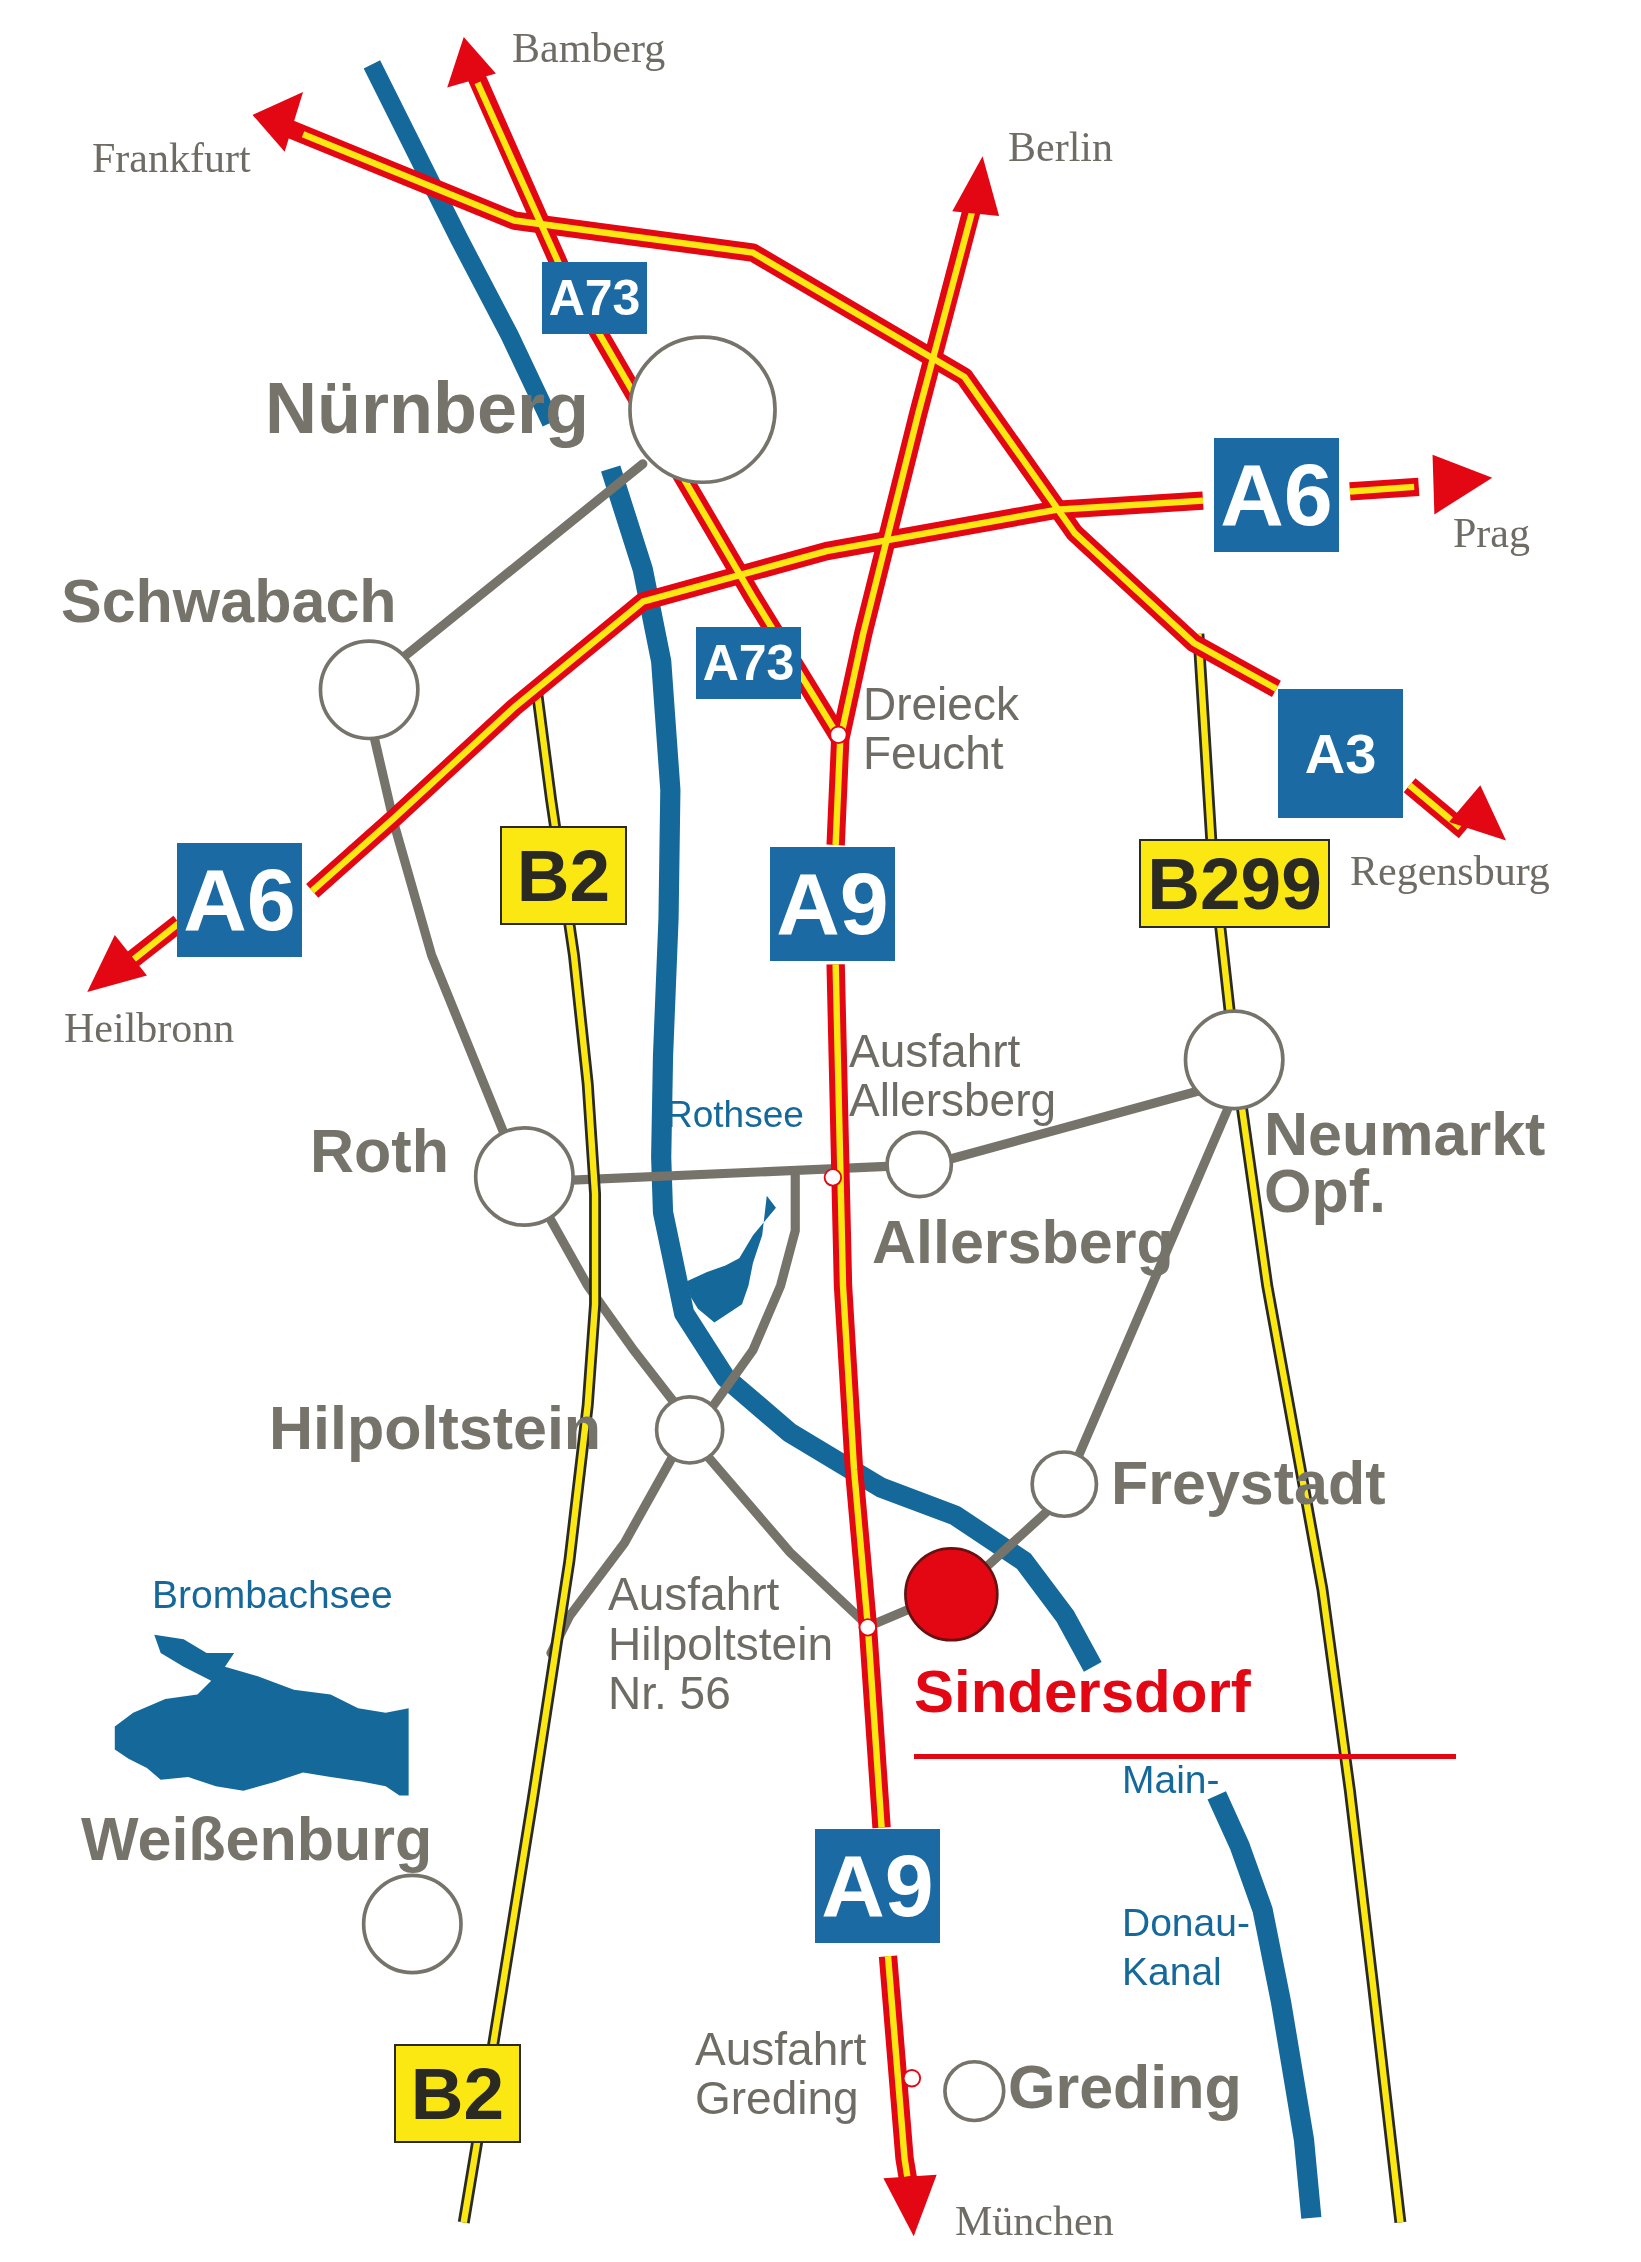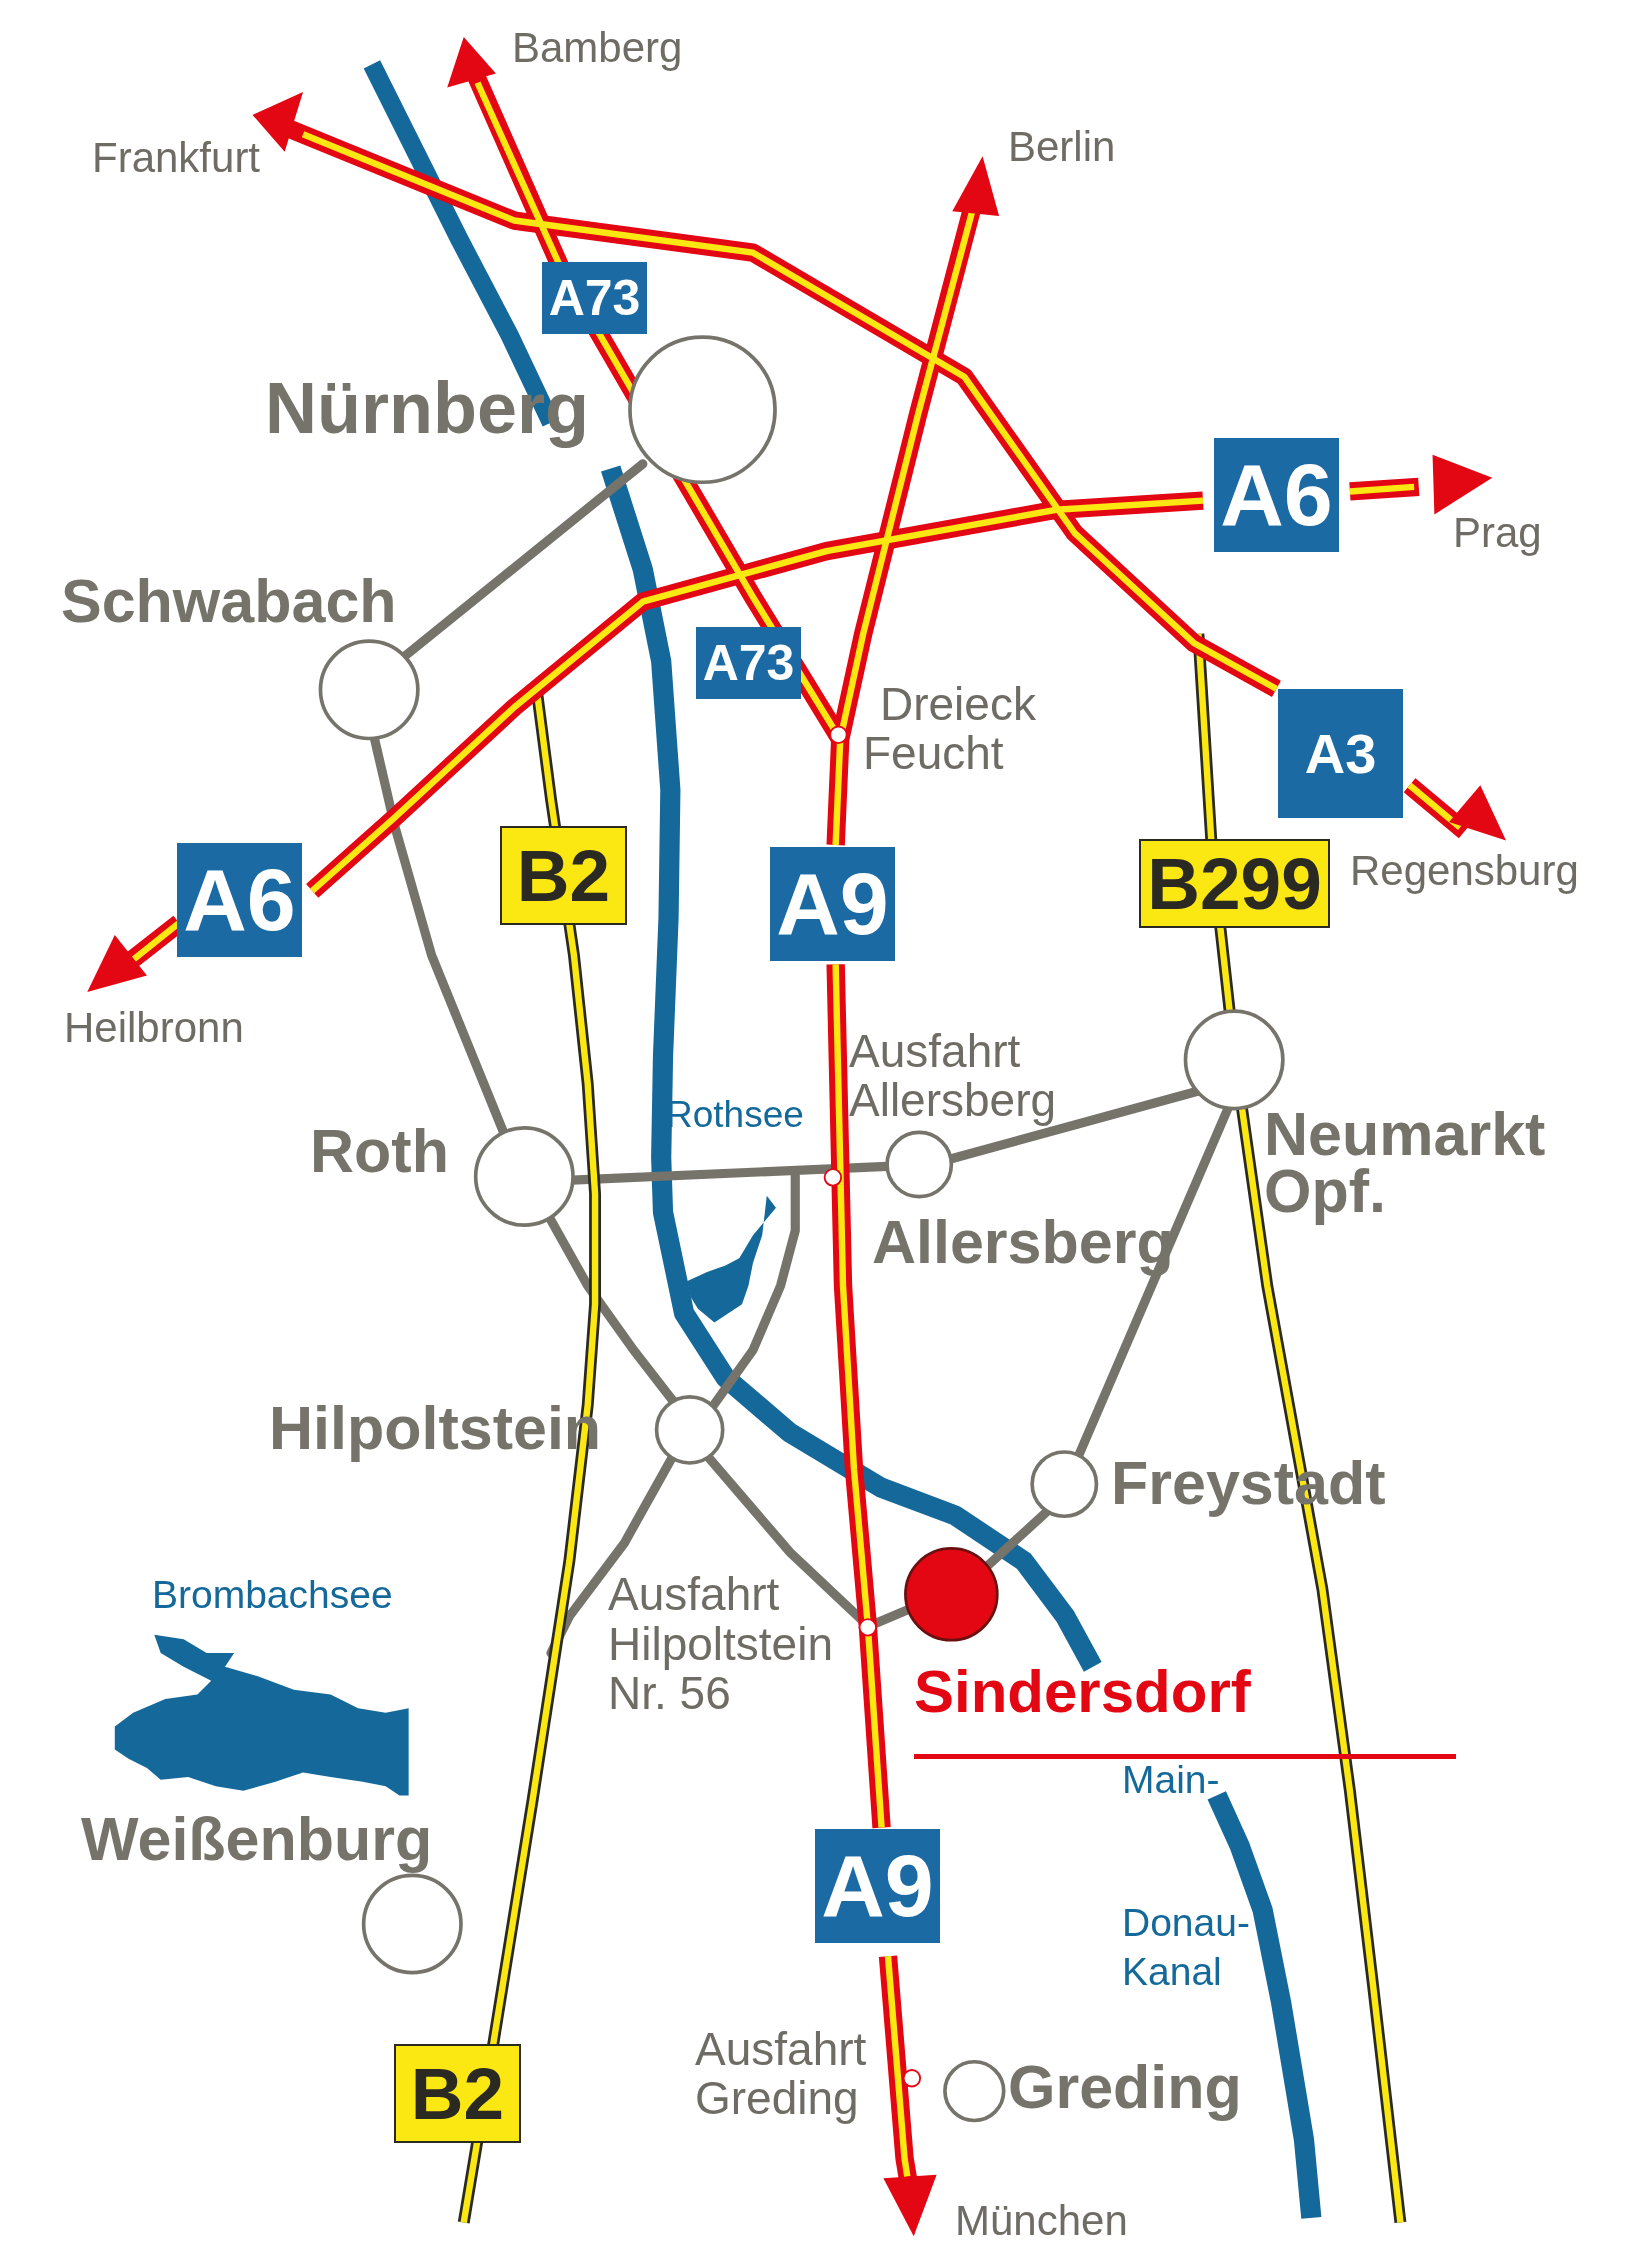--- a/index.html
+++ b/index.html
@@ -1,21 +1,21 @@
 <!DOCTYPE html>
 <html style="font-size:14.7px"><head>
 <meta charset="utf-8">
 <style>
   html, body { margin:0; padding:0; background:#ffffff; }
   body { width:1641px; height:2263px; overflow:hidden; position:relative; }
   #map { position:absolute; left:0; top:0; width:1641px; height:2263px; }
   .lbl { position:absolute; white-space:nowrap; font-family:"Liberation Sans", sans-serif; line-height:1.05; }
   .city { font-weight:bold; color:#76746a; font-size:72px;margin-left:22px; }
   .city-sm { font-weight:bold; color:#76746a; font-size:61px; }
-  .dest { color:#6e6c64; font-size:42px; }
+  .dest { color:#6e6c64; font-size:42px;font-family:Liberation Serif, serif; }
   .exit { color:#6e6c64; font-size:46px; }
   .water { color:#15699a; font-size:37px; }
   .water-lg { color:#15699a; font-size:39px; }
   .target { font-weight:bold; color:#e30613; font-size:60px; }
   .target-ul { position:absolute; height:4.6px; background:#e30613; }
   .sign-a { position:absolute; background:#1b6aa3; color:#fff; font-family:"Liberation Sans", sans-serif; font-weight:bold; display:flex; align-items:center; justify-content:center; }
   .sign-b { position:absolute; background:#fbe712; color:#2a2a22; border:2.8px solid #2a2a22; font-family:"Liberation Sans", sans-serif; font-weight:bold; display:flex; align-items:center; justify-content:center; box-sizing:border-box; }
 </style>
 </head>
 <body>
@@ -146,21 +146,21 @@
 <div class="lbl city-sm" style="left:1264px;top:1102px;">Neumarkt</div>
 <div class="lbl city-sm" style="left:1264px;top:1159px;">Opf.</div>
 <div class="lbl city-sm" style="left:269px;top:1396px;">Hilpoltstein</div>
 <div class="lbl city-sm" style="left:1111px;top:1451px;">Freystadt</div>
 <div class="lbl city-sm" style="left:81px;top:1807px;">Weißenburg</div>
 <div class="lbl city-sm" style="left:1008px;top:2055px;">Greding</div>
 
 <div class="lbl target" style="left:914px;top:1660px;">Sindersdorf</div>
 <div class="target-ul" style="left:914px;top:1754px;width:542px;"></div>
 
-<div class="lbl exit" style="left:863px;top:680px;margin-left:17px;">Dreieck</div>
+<div class="lbl exit" style="left:863px;top:680px;">Dreieck</div>
 <div class="lbl exit" style="left:863px;top:729px;">Feucht</div>
 <div class="lbl exit" style="left:849px;top:1027px;">Ausfahrt</div>
 <div class="lbl exit" style="left:849px;top:1076px;">Allersberg</div>
 <div class="lbl exit" style="left:608px;top:1570px;">Ausfahrt</div>
 <div class="lbl exit" style="left:608px;top:1620px;">Hilpoltstein</div>
 <div class="lbl exit" style="left:608px;top:1669px;">Nr. 56</div>
 <div class="lbl exit" style="left:695px;top:2025px;">Ausfahrt</div>
 <div class="lbl exit" style="left:695px;top:2074px;">Greding</div>
 
 <div class="lbl water" style="left:666px;top:1096px;">Rothsee</div>

